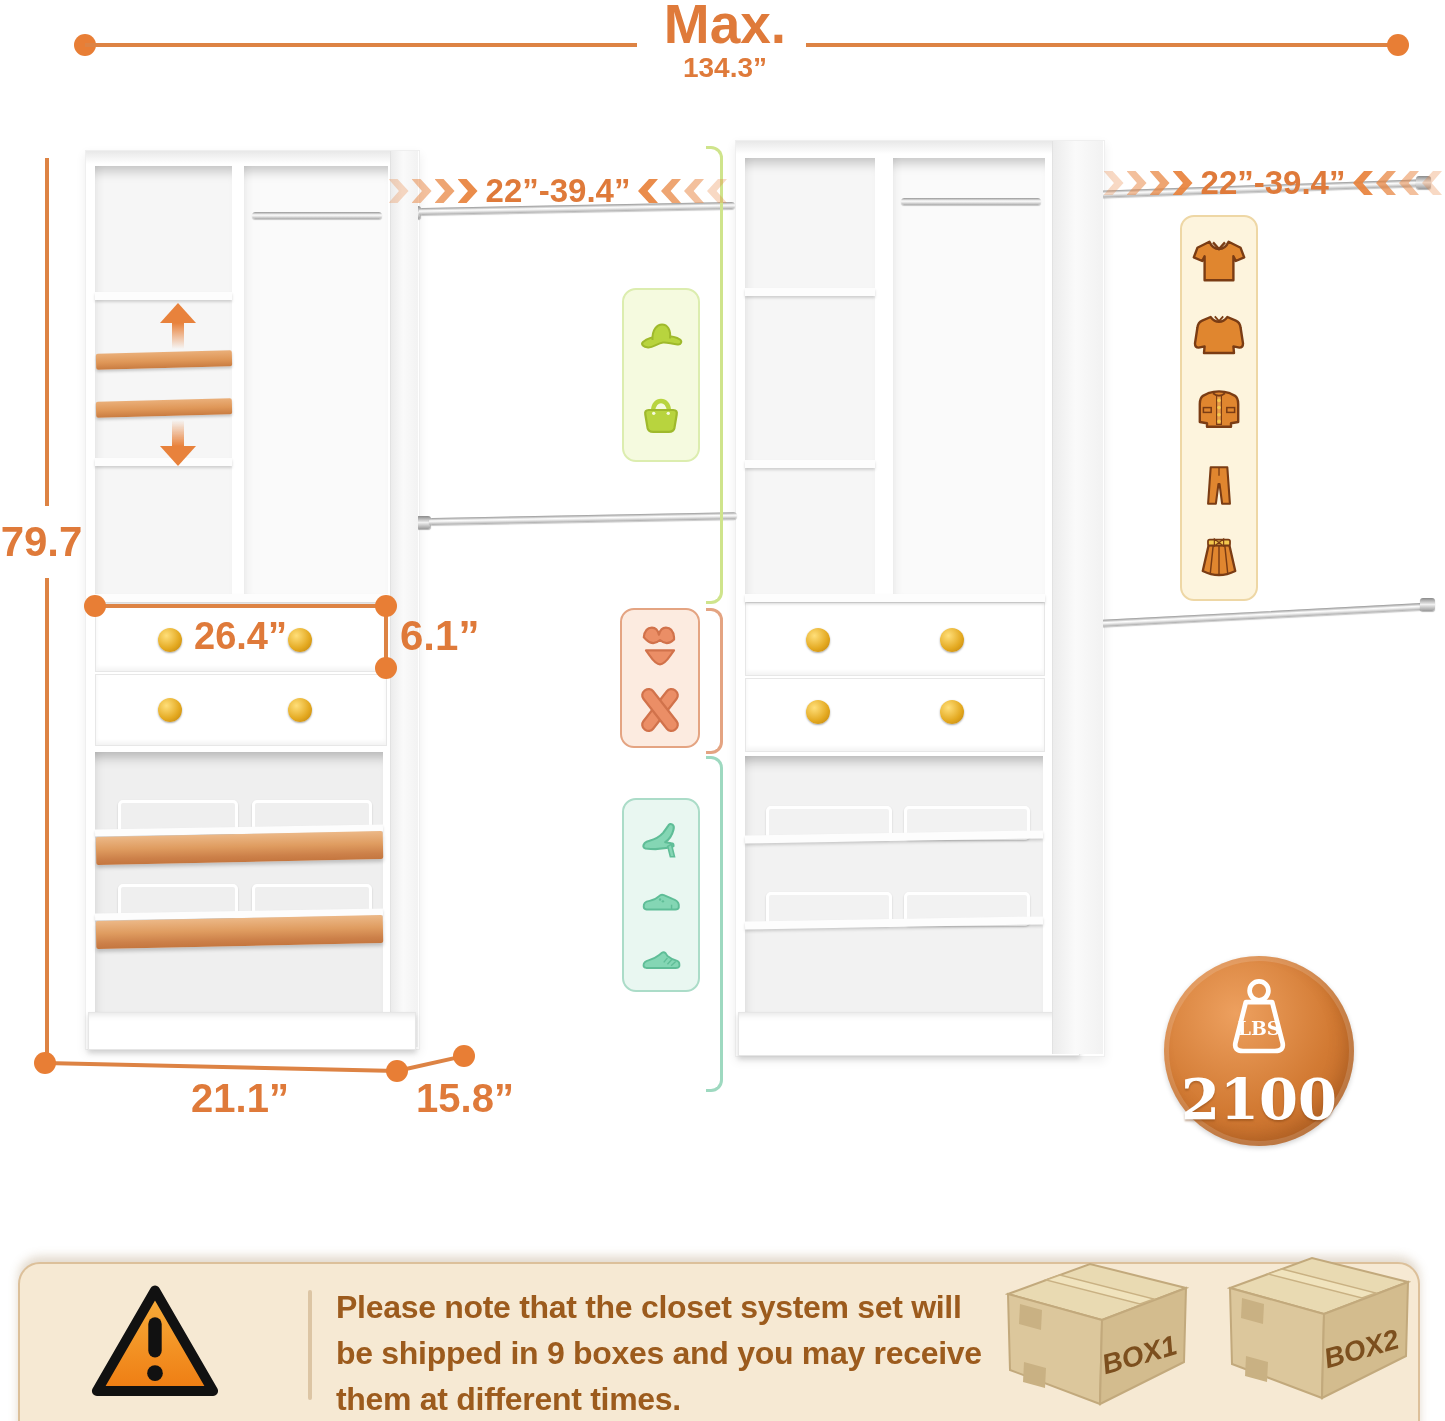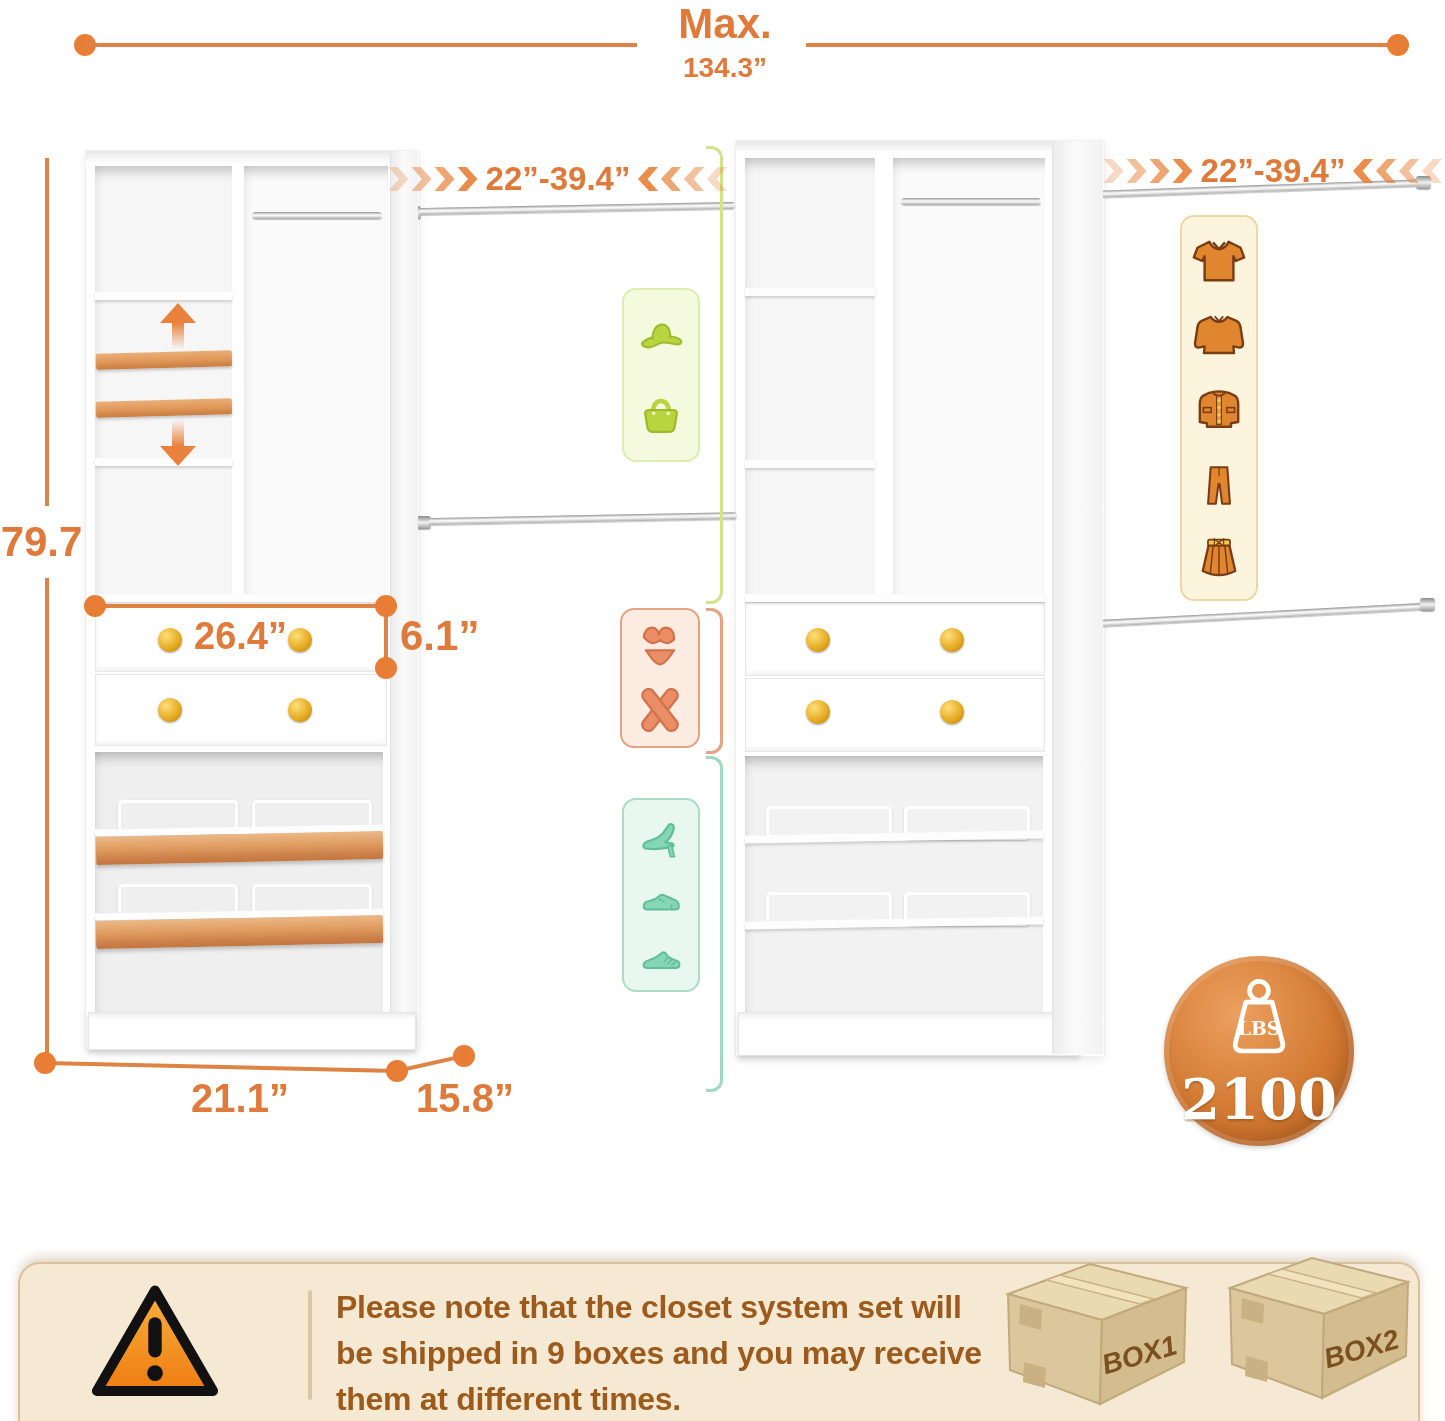--- a/index.html
+++ b/index.html
@@ -34,21 +34,21 @@
           box-shadow:0 1px 1px rgba(0,0,0,.22)}
   .rodcap{width:15px;height:13px;border-radius:3px;
           background:linear-gradient(180deg,#8a8a8a,#f0f0f0 50%,#9a9a9a);
           box-shadow:0 1px 1px rgba(0,0,0,.3)}
   
   .chevlabel{display:flex;align-items:center;justify-content:center;gap:3px}
   .chev{width:20px;height:24px;background:#e8823c;flex:0 0 auto;
         clip-path:polygon(0 0,45% 0,100% 50%,45% 100%,0 100%,52% 50%)}
   .chev.l{transform:scaleX(-1)}
   .o3{opacity:.3}.o5{opacity:.5}.o7{opacity:.72}.o9{opacity:.92}
-  .rangetext{color:#df7a3a;font-weight:700;font-size:33px;margin:4px 5px;white-space:nowrap}
+  .rangetext{color:#df7a3a;font-weight:700;font-size:33px;margin:16px 5px;white-space:nowrap}
   
   .arrowv{width:36px;height:46px}
   .arrowv .head{position:absolute;left:0;top:0;width:36px;height:20px;background:#e8823c;
                 clip-path:polygon(50% 0,100% 100%,0 100%)}
   .arrowv .tail{position:absolute;left:12px;top:20px;width:12px;height:26px;
                 background:linear-gradient(180deg,#e8823c,rgba(232,130,60,0))}
   .down{transform:scaleY(-1)}
   
   .panel{border-radius:14px;display:flex;flex-direction:column;align-items:center;
          justify-content:space-evenly;box-sizing:border-box}
@@ -72,21 +72,21 @@
 </head>
 <body>
 
 <div class="stage">
 
   <div class="abs dot" style="left:74px;top:34px"></div>
   <div class="abs dimline" style="left:85px;top:43px;width:552px;height:4px"></div>
   <div class="abs dimline" style="left:806px;top:43px;width:588px;height:4px"></div>
   <div class="abs dot" style="left:1387px;top:34px"></div>
   <div class="abs" style="left:620px;top:2px;width:210px;z-index:8">
-    <div class="dimtext" style="font-size:42px;line-height:44px">Max.</div>
+    <div class="dimtext" style="font-size:55px;line-height:44px">Max.</div>
     <div class="dimtext" style="font-size:28px;line-height:44px">134.3”</div>
   </div>
 
   <div class="abs dimline" style="left:45px;top:158px;width:4px;height:348px"></div>
   <div class="abs dimtext" style="left:0px;top:518px;width:104px;font-size:42px">79.7”</div>
   <div class="abs dimline" style="left:45px;top:578px;width:4px;height:486px"></div>
 
   <div class="abs dimline" style="left:45px;top:1061px;width:352px;height:4px;transform:rotate(1.3deg);transform-origin:left center"></div>
   <div class="abs dimline" style="left:397px;top:1069px;width:68px;height:4px;transform:rotate(-12.6deg);transform-origin:left center"></div>
   <div class="abs dot" style="left:34px;top:1052px"></div>

